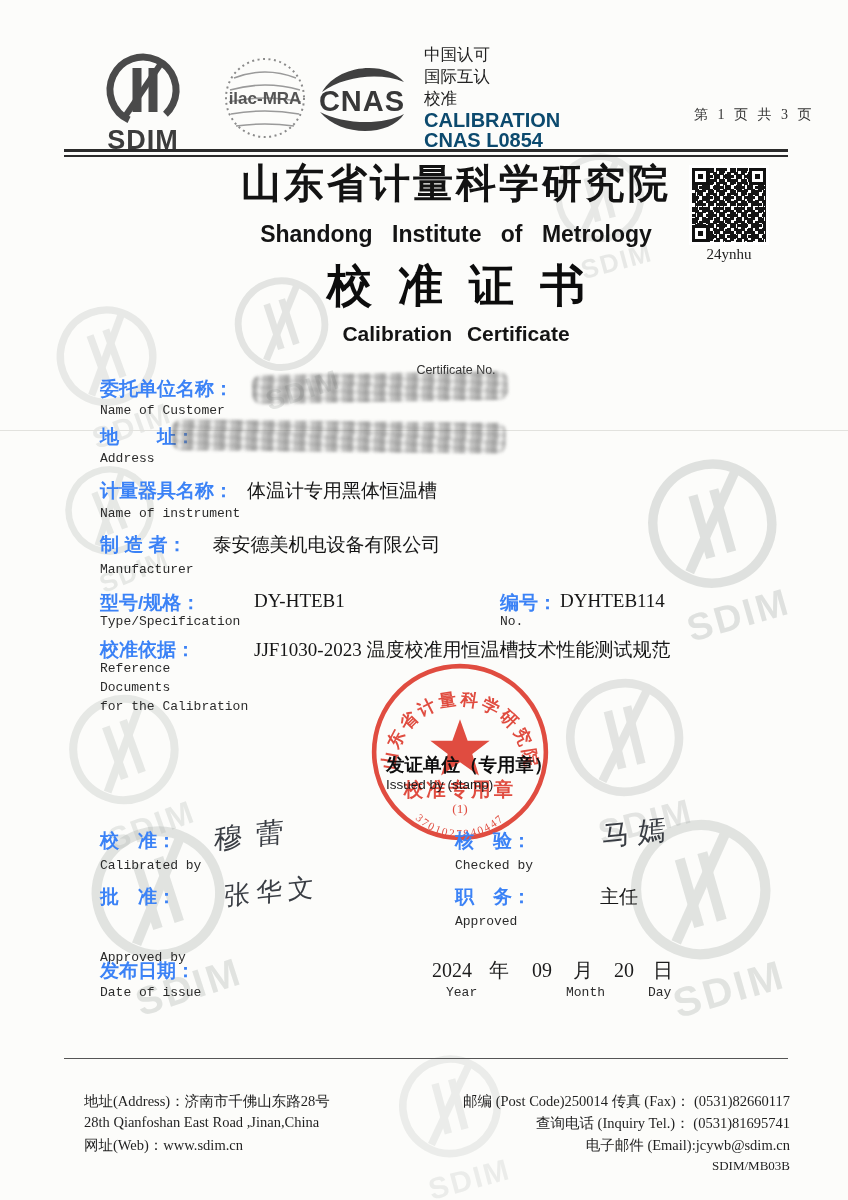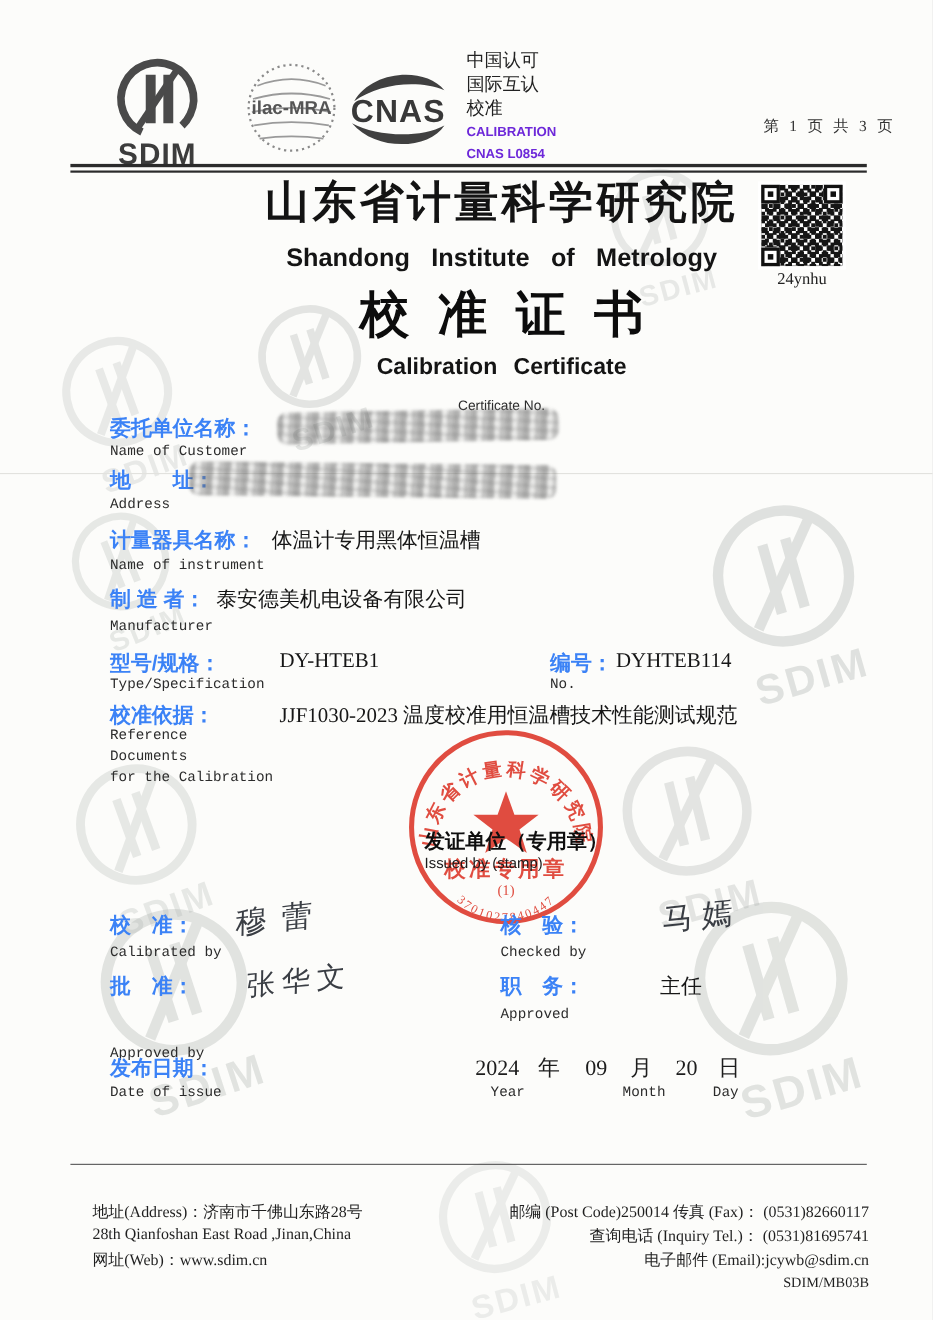--- a/index.html
+++ b/index.html
@@ -4,21 +4,21 @@
 <style>
   html,body{margin:0;padding:0;background:#ddd;}
   .page{position:relative;width:848px;height:1200px;margin:0 auto;background:#fcfcfa;
         font-family:"Liberation Serif",serif;color:#1c1c1c;overflow:hidden;}
   .abs{position:absolute;}
   .label-zh{font-family:Liberation Sans, sans-serif;font-weight:700;font-size:19px;color:#3b82f6;white-space:nowrap;}
   .sub-en{font-family:Liberation Mono, monospace;font-size:13px;color:#2b2b2b;white-space:nowrap;}
   .value{font-family:"Liberation Serif",serif;font-size:19px;color:#161616;white-space:nowrap;}
   
   .accred-zh{font-size:16.5px;line-height:22px;color:#222;}
-  .accred-en{font-family:"Liberation Sans",sans-serif;font-weight:700;font-size:12px;line-height:20px;color:#6d28d9;}
+  .accred-en{font-family:"Liberation Sans",sans-serif;font-weight:700;font-size:20px;line-height:20px;color:#0c4a6e;}
   .page-no{font-size:14px;letter-spacing:3px;color:#333;}
   .rule-double{border-top:3px solid #2b2b2b;border-bottom:2px solid #2b2b2b;height:3px;}
   
   .title-wrap{left:62px;width:788px;text-align:center;}
   .t-zh{font-size:40px;font-weight:600;letter-spacing:3px;color:#131313;}
   .t-en{font-family:"Liberation Sans",sans-serif;font-weight:700;font-size:23px;word-spacing:13px;color:#141414;}
   .t-cert{font-size:45px;font-weight:900;letter-spacing:26px;color:#0c0c0c;}
   .t-cert-en{font-family:"Liberation Sans",sans-serif;font-weight:700;font-size:21px;word-spacing:9px;color:#141414;}
   .certno-line{font-size:19px;}
   .certno-en{font-family:"Liberation Sans",sans-serif;font-size:12.5px;color:#2b2b2b;margin-top:2px;}
@@ -199,21 +199,21 @@
   <div class="abs sub-en" style="left:100px;top:451px;">Address</div>
 
   <div class="abs" style="left:100px;top:478px;">
     <span class="label-zh">计量器具名称：</span>
     <span class="value" style="margin-left:10px;">体温计专用黑体恒温槽</span>
   </div>
   <div class="abs sub-en" style="left:100px;top:506px;">Name of instrument</div>
 
   <div class="abs" style="left:100px;top:532px;">
     <span class="label-zh">制 造 者：</span>
-    <span class="value" style="margin-left:6px;font-family:Liberation Mono, monospace;">泰安德美机电设备有限公司</span>
+    <span class="value" style="margin-left:22px;font-family:Liberation Mono, monospace;">泰安德美机电设备有限公司</span>
   </div>
   <div class="abs sub-en" style="left:100px;top:562px;">Manufacturer</div>
 
   <div class="abs label-zh" style="left:100px;top:590px;">型号/规格：</div>
   <div class="abs value" style="left:254px;top:590px;">DY-HTEB1</div>
   <div class="abs label-zh" style="left:500px;top:590px;">编号：</div>
   <div class="abs value" style="left:560px;top:590px;">DYHTEB114</div>
   <div class="abs sub-en" style="left:100px;top:614px;">Type/Specification</div>
   <div class="abs sub-en" style="left:500px;top:614px;">No.</div>
 

